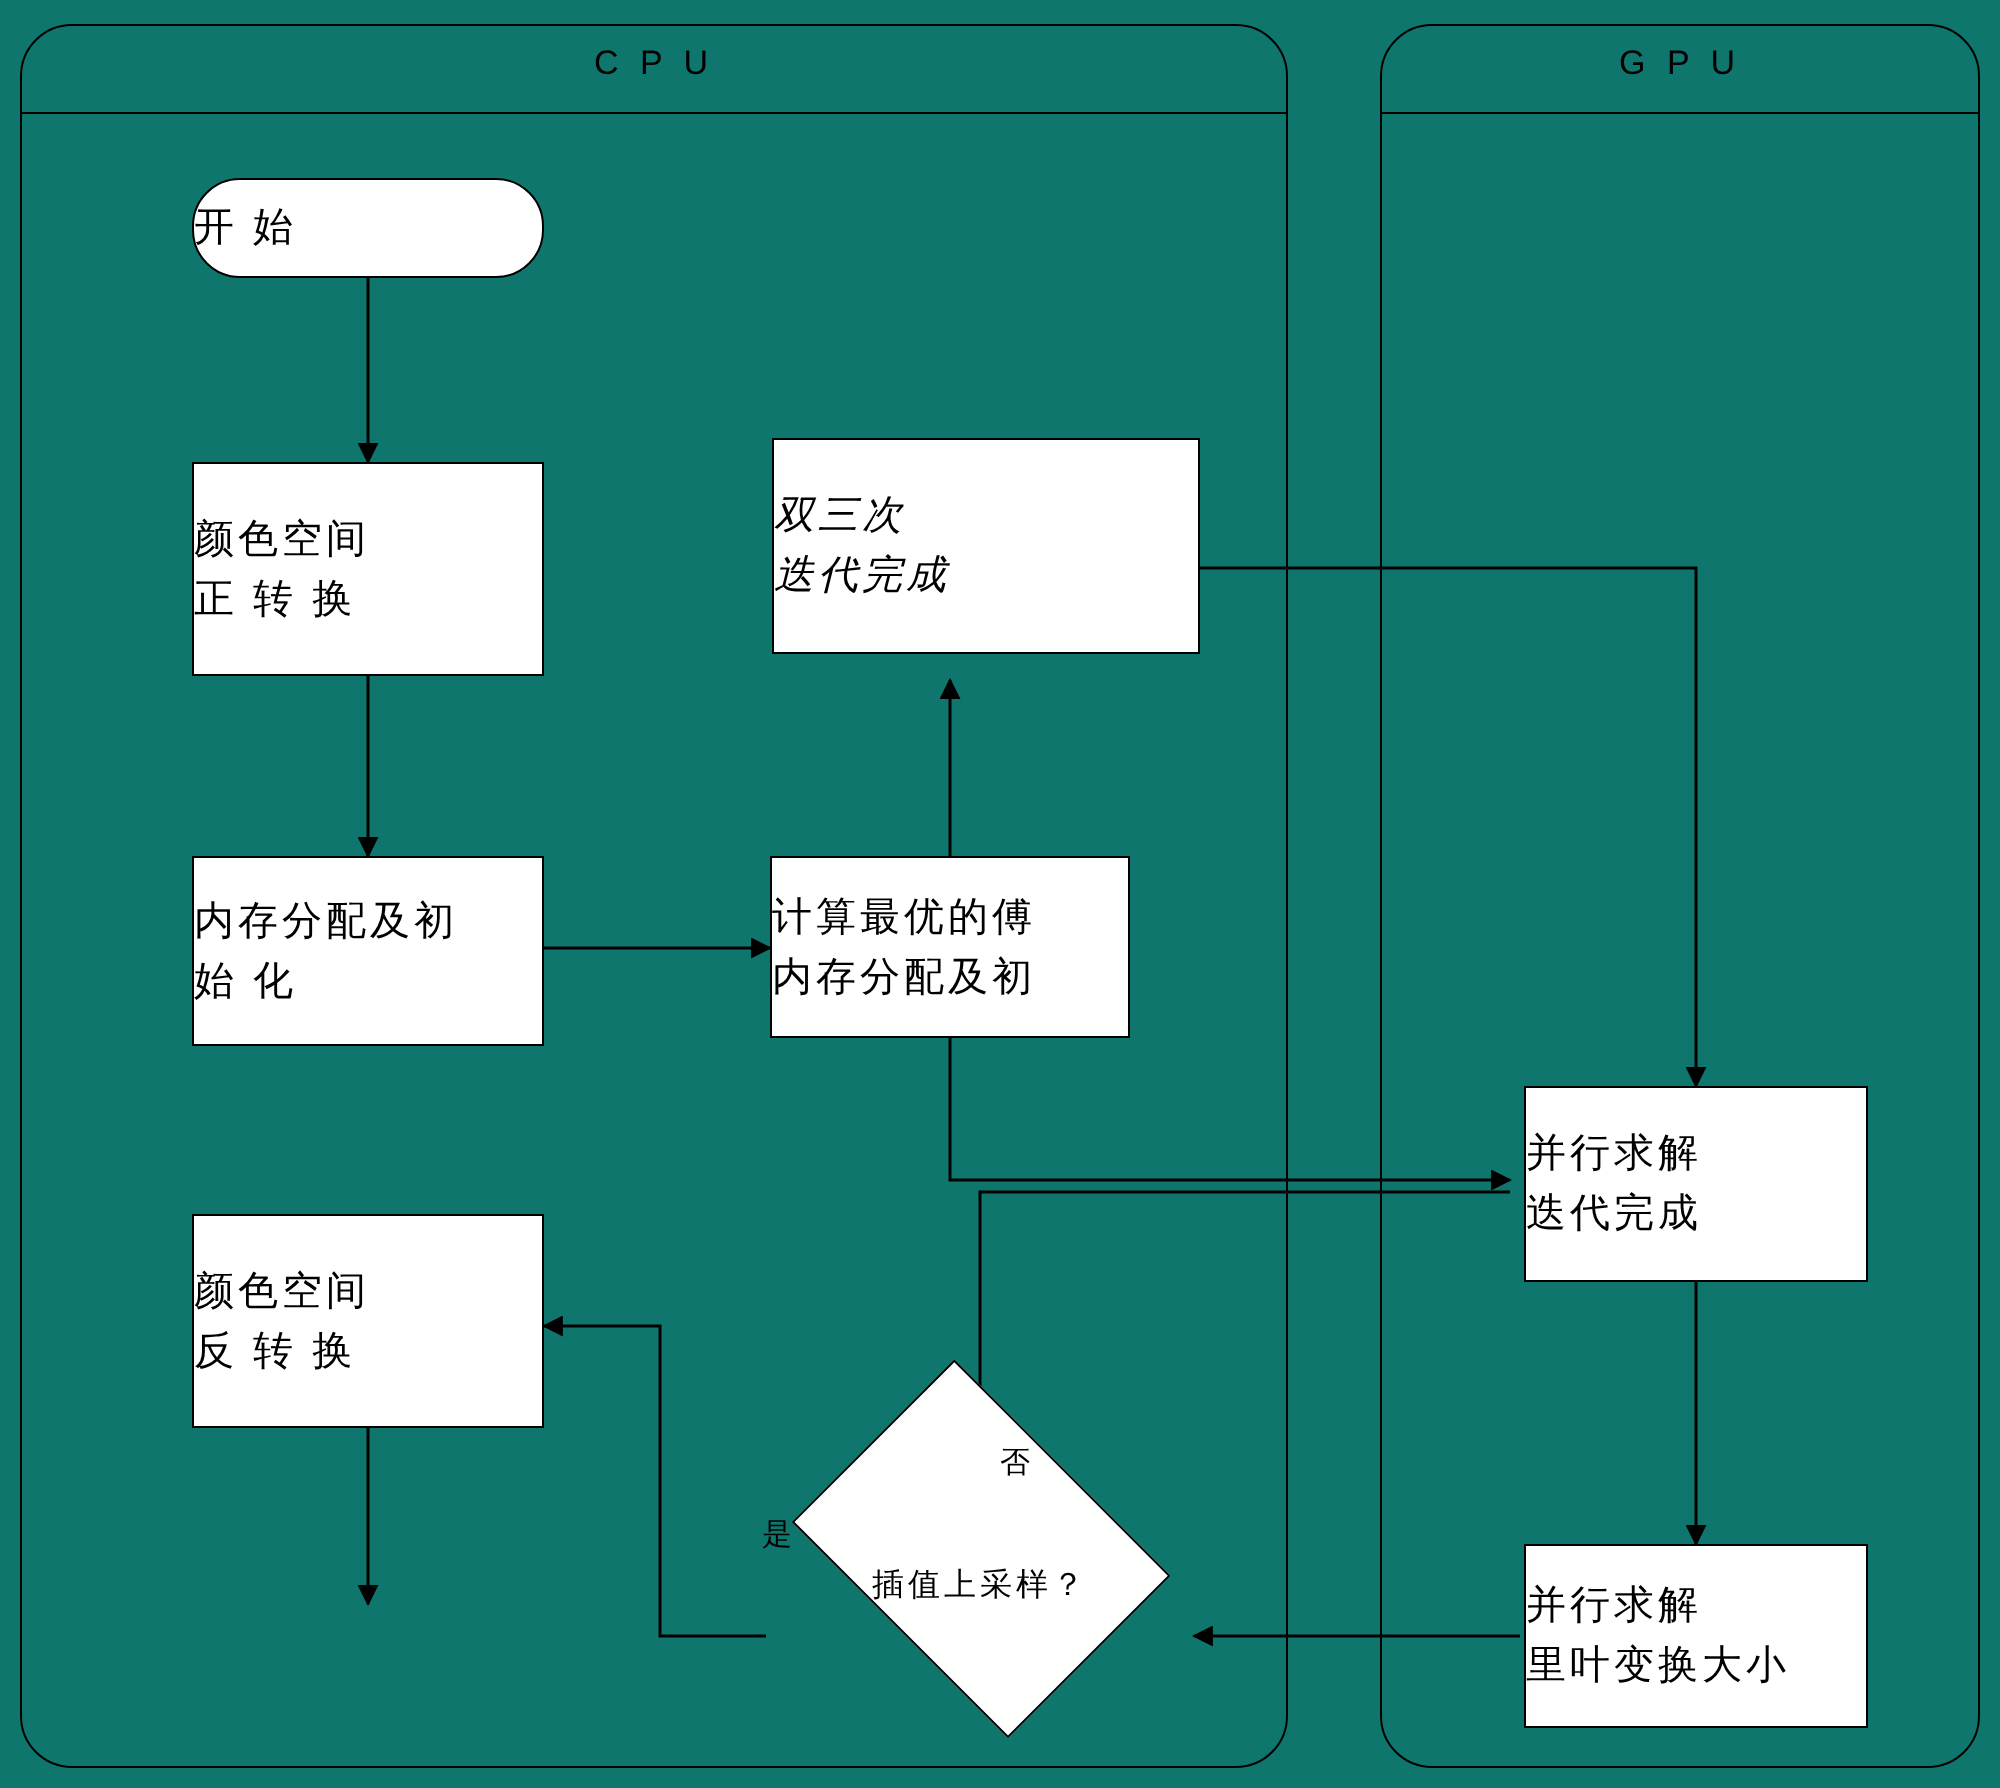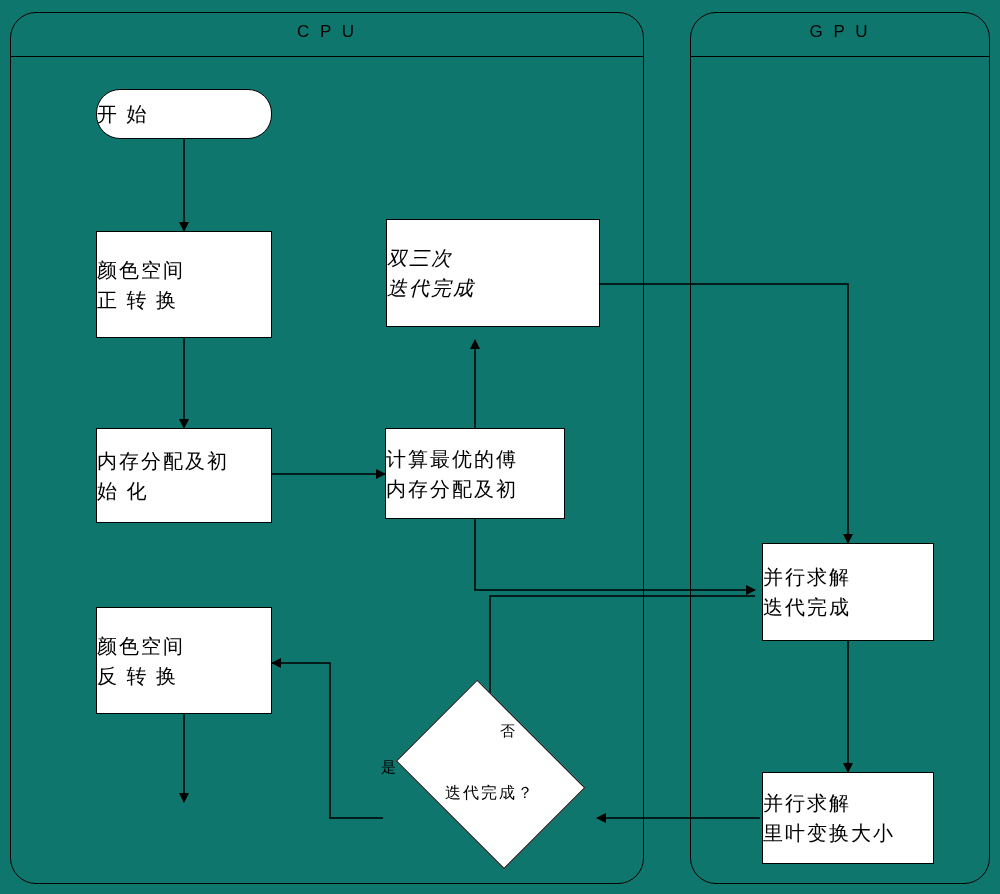--- a/index.html
+++ b/index.html
@@ -180,21 +180,21 @@
     <span class="ln">迭代完成</span>
   </div>
 
   <div class="node" style="left:762px; top:772px; width:172px; height:92px;">
     <span class="ln">并行求解</span>
     <span class="ln">里叶变换大小</span>
   </div>
 
   <div class="diamond" style="left:383px; top:713px; width:214px; height:160px;">
     <div class="shape"></div>
-    <div class="dlabel">迭代完成？</div>
+    <div class="dlabel">插值上采样？</div>
   </div>
 
   <div class="node" style="left:96px; top:607px; width:176px; height:107px;">
     <span class="ln">颜色空间</span>
     <span class="ln">反 转 换</span>
   </div>
 
 
   <div class="edge-label" style="left:500px; top:722px;">否</div>
   <div class="edge-label" style="left:381px; top:758px;">是</div>

